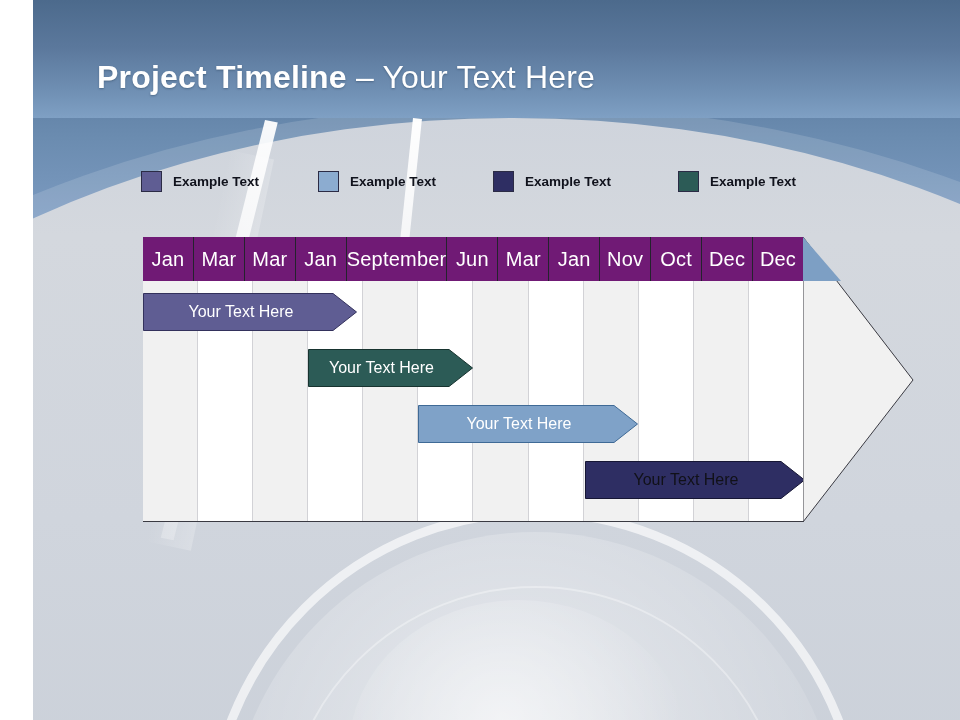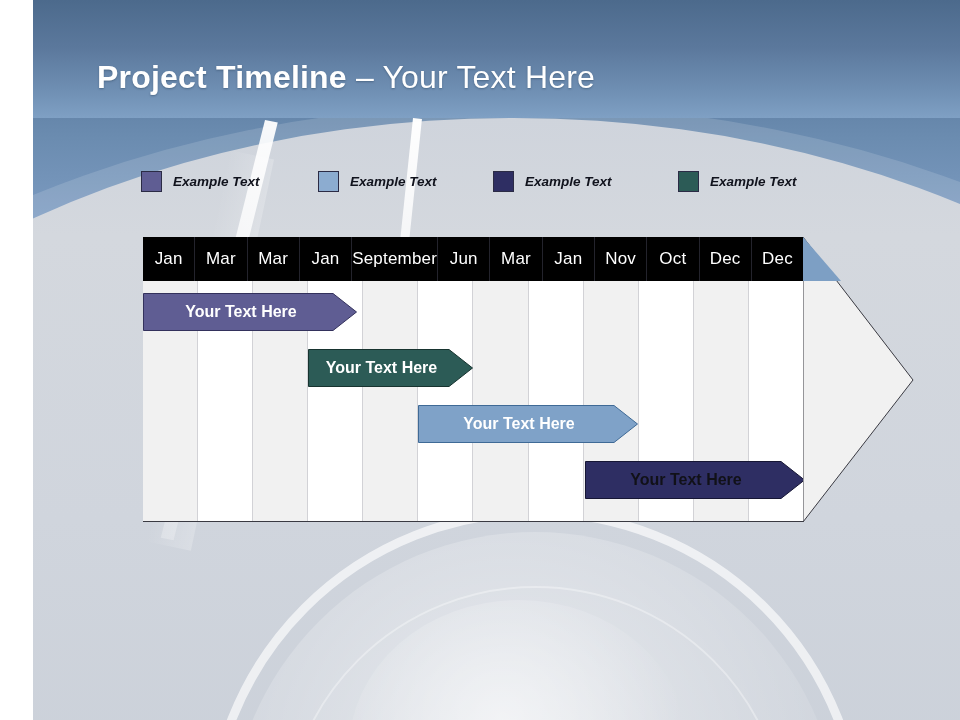--- a/index.html
+++ b/index.html
@@ -134,21 +134,20 @@
   .title .bold { font-weight: bold; }
   .title .light { font-weight: normal; }
 
   
   .legend {
     position: absolute;
     left: 108px;
     top: 168px;
     width: 720px;
     height: 28px;
-    font-style: italic;
   }
   .legend-item {
     position: absolute;
     top: 0;
     display: flex;
     align-items: center;
     height: 26px;
   }
   .legend-swatch {
     width: 21px;
@@ -182,25 +181,25 @@
     background: #ffffff;
   }
   .month-head {
     position: absolute;
     left: 0; top: 0;
     width: 660px; height: 44px;
     display: flex;
   }
   .month-cell {
     flex: 1 1 0;
-    background: #000000;
+    background: #701a75;
     border-right: 1px solid #23232c;
     box-sizing: border-box;
     color: #ffffff;
-    font-size: 17px;
+    font-size: 20px;
     display: flex;
     align-items: center;
     justify-content: center;
     letter-spacing: 0.2px;
     text-align: right;
   }
   .month-cell:last-child { border-right: none; }
 
   .grid-body {
     position: absolute;
@@ -238,21 +237,20 @@
     left: 0; top: 0;
     width: 100%; height: 38px;
     display: flex;
     align-items: center;
     justify-content: center;
     font-size: 16px;
     white-space: nowrap;
     padding-right: 18px;
     box-sizing: border-box;
     pointer-events: none;
-    font-weight: bold;
   }
   .bar-label.light { color: #ffffff; }
   .bar-label.dark  { color: #111118; }
 </style>
 </head>
 <body>
 
 <div id="slide">
 
   <div class="bg-lower"></div>

